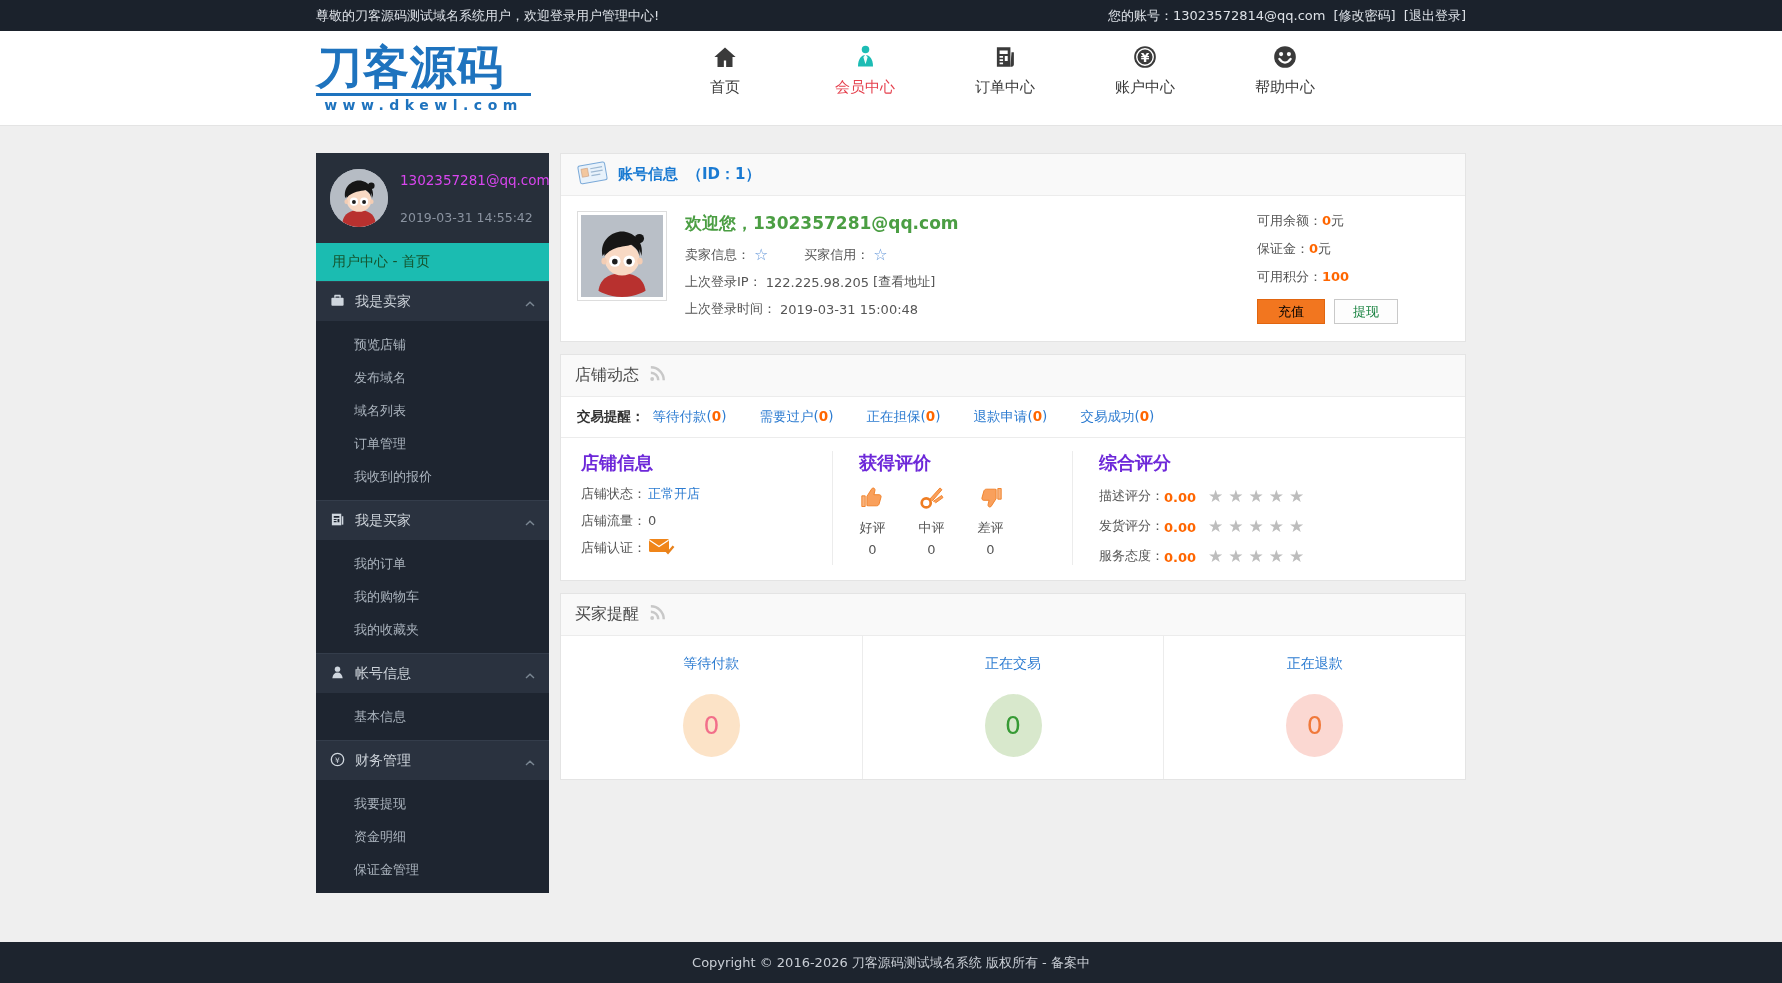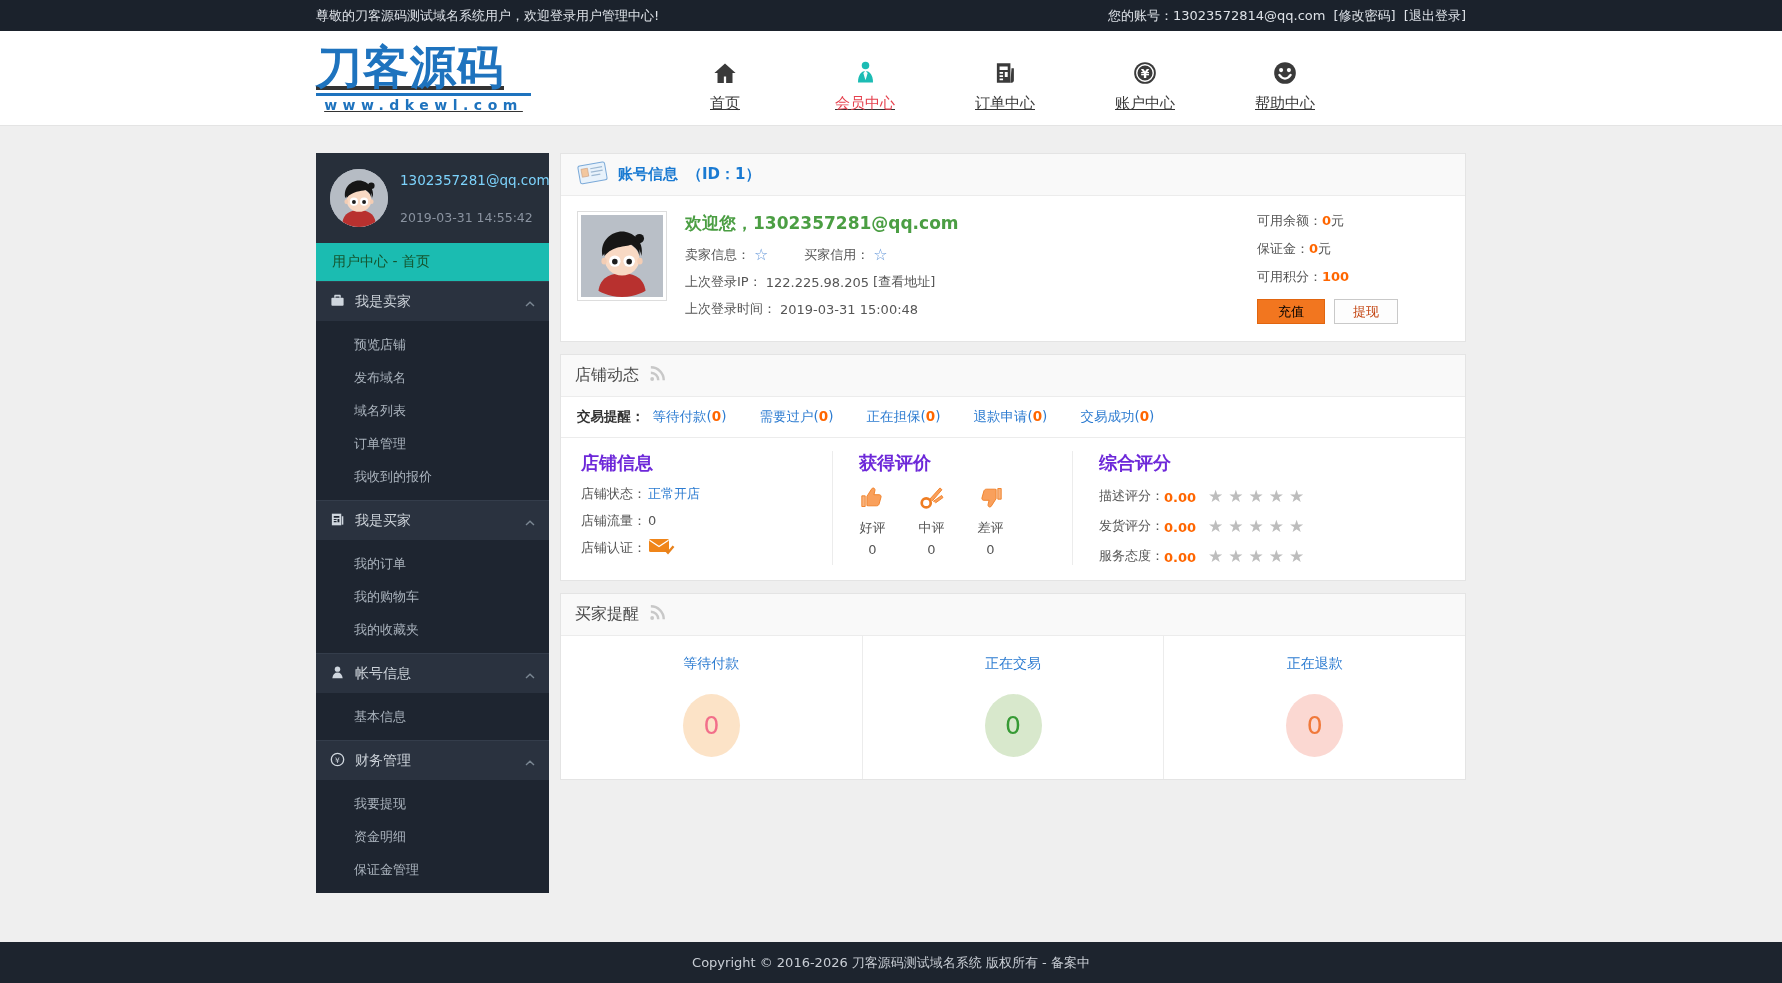--- a/index.html
+++ b/index.html
@@ -12,38 +12,38 @@
   .inner { width:1150px; margin:0 auto; }
 
   
   .topbar { height:31px; background:#1b222c; flex-shrink:0; display:flex; align-items:center; }
   .topbar .inner { display:flex; justify-content:space-between; align-items:center; }
   .topbar span { font-size:13px; color:#dde1e7; }
   .topbar .tblink { cursor:pointer; margin-left:4px; }
 
   
   .header { height:95px; background:#fff; border-bottom:1px solid #e4e4e4; flex-shrink:0; display:flex; align-items:center; }
-  .header .inner { display:flex; align-items:flex-end;text-decoration:underline; }
+  .header .inner { display:flex; align-items:flex-start; }
   .logo { display:flex; flex-direction:column; cursor:pointer; }
   .logo-title { font-size:46px; line-height:1.05; font-weight:bold; color:#1e73be; letter-spacing:1px; }
   .logo-sub { font-size:14px; font-weight:bold; color:#1e73be; letter-spacing:5.5px; margin-top:1px; border-top:3px solid #1e73be; padding-top:1px; width:215px; text-align:center; }
   .nav { margin-left:auto; margin-right:148px; display:flex; gap:74px; }
   .nav-item { width:66px; display:flex; flex-direction:column; align-items:center; gap:8px; cursor:pointer; }
   .nav-item .nicon { height:27px; display:flex; align-items:flex-end; }
   .nav-label { font-size:15px; color:#3b3b3b; white-space:nowrap; }
   .nav-item.active .nav-label { color:#e5404d; }
 
   
   .content { flex:1 0 auto; width:1150px; margin:0 auto; padding-top:27px; display:flex; align-items:flex-start; }
 
   
   .sidebar { width:233px; background:#1e2530; flex-shrink:0; }
   .profile { background:#272f3a; padding:16px 14px; display:flex; align-items:center; gap:12px; }
   .avatar-circle { width:58px; height:58px; border-radius:50%; overflow:hidden; background:#b6bcc4; flex-shrink:0; }
-  .profile-email { color:#7dd3fc; font-size:13.5px; margin-bottom:22px; }
+  .profile-email { color:#d946ef; font-size:13.5px; margin-bottom:22px; }
   .profile-date { color:#8a93a0; font-size:12.5px; }
   .side-active { height:38px; background:#1bbcb1; color:#14532d; font-size:14px; display:flex; align-items:center; padding-left:16px; cursor:pointer; }
   .section-header { height:40px; background:#2a323f; border-top:1px solid #343d4b; display:flex; align-items:center; padding:0 14px; gap:10px; color:#ccd2d9; font-size:14px; cursor:pointer; }
   .section-header .chev { margin-left:auto; }
   .menu-items { padding:7px 0; }
   .menu-item { height:33px; line-height:33px; padding-left:38px; color:#aab3bd; font-size:13px; cursor:pointer; }
 
   
   .main { flex:1; margin-left:11px; }
   .panel { background:#fff; border:1px solid #e4e4e4; margin-bottom:12px; }
@@ -58,21 +58,21 @@
   .welcome { color:#4b9e43; font-weight:bold; font-size:17px; margin:1px 0 11px; }
   .info-line { font-size:13px; color:#555; margin-top:9px; display:flex; align-items:center; gap:4px; }
   .blue-star { color:#6a9bdb; font-size:16px; line-height:1; }
   .gap28 { width:28px; }
   .account-balance { width:192px; font-size:13px; color:#555; padding-top:1px; }
   .balance-line { margin-bottom:10px; }
   .orange { color:#f60; font-weight:bold; }
   .btn-row { margin-top:13px; display:flex; gap:9px; }
   .btn { font-size:13px; height:25px; cursor:pointer; font-family:inherit; }
   .btn-recharge { width:68px; background:#f2761f; border:1px solid #e1650f; color:#000000; }
-  .btn-withdraw { width:64px; background:#fdfdfd; border:1px solid #c9c9c9; color:#c2410c; }
+  .btn-withdraw { width:64px; background:#fdfdfd; border:1px solid #c9c9c9; color:#15803d; }
 
   .reminder-row { display:flex; align-items:center; height:41px; padding:0 16px; border-bottom:1px solid #ececec; font-size:13.5px; }
   .reminder-label { color:#333; font-weight:bold; margin-right:8px; }
   .reminder-link { color:#2d7cd1; cursor:pointer; margin-right:33px; }
   .reminder-link .cnt { color:#f60; font-weight:bold; }
   .reminder-link .cnt::before { content:"("; color:#2d7cd1; font-weight:normal; }
   .reminder-link .cnt::after  { content:")"; color:#2d7cd1; font-weight:normal; }
 
   .stats-row { display:flex; padding:13px 0 15px; }
   .stats-title { font-weight:bold; color:#6d28d9; font-size:18px; margin-bottom:9px; }

